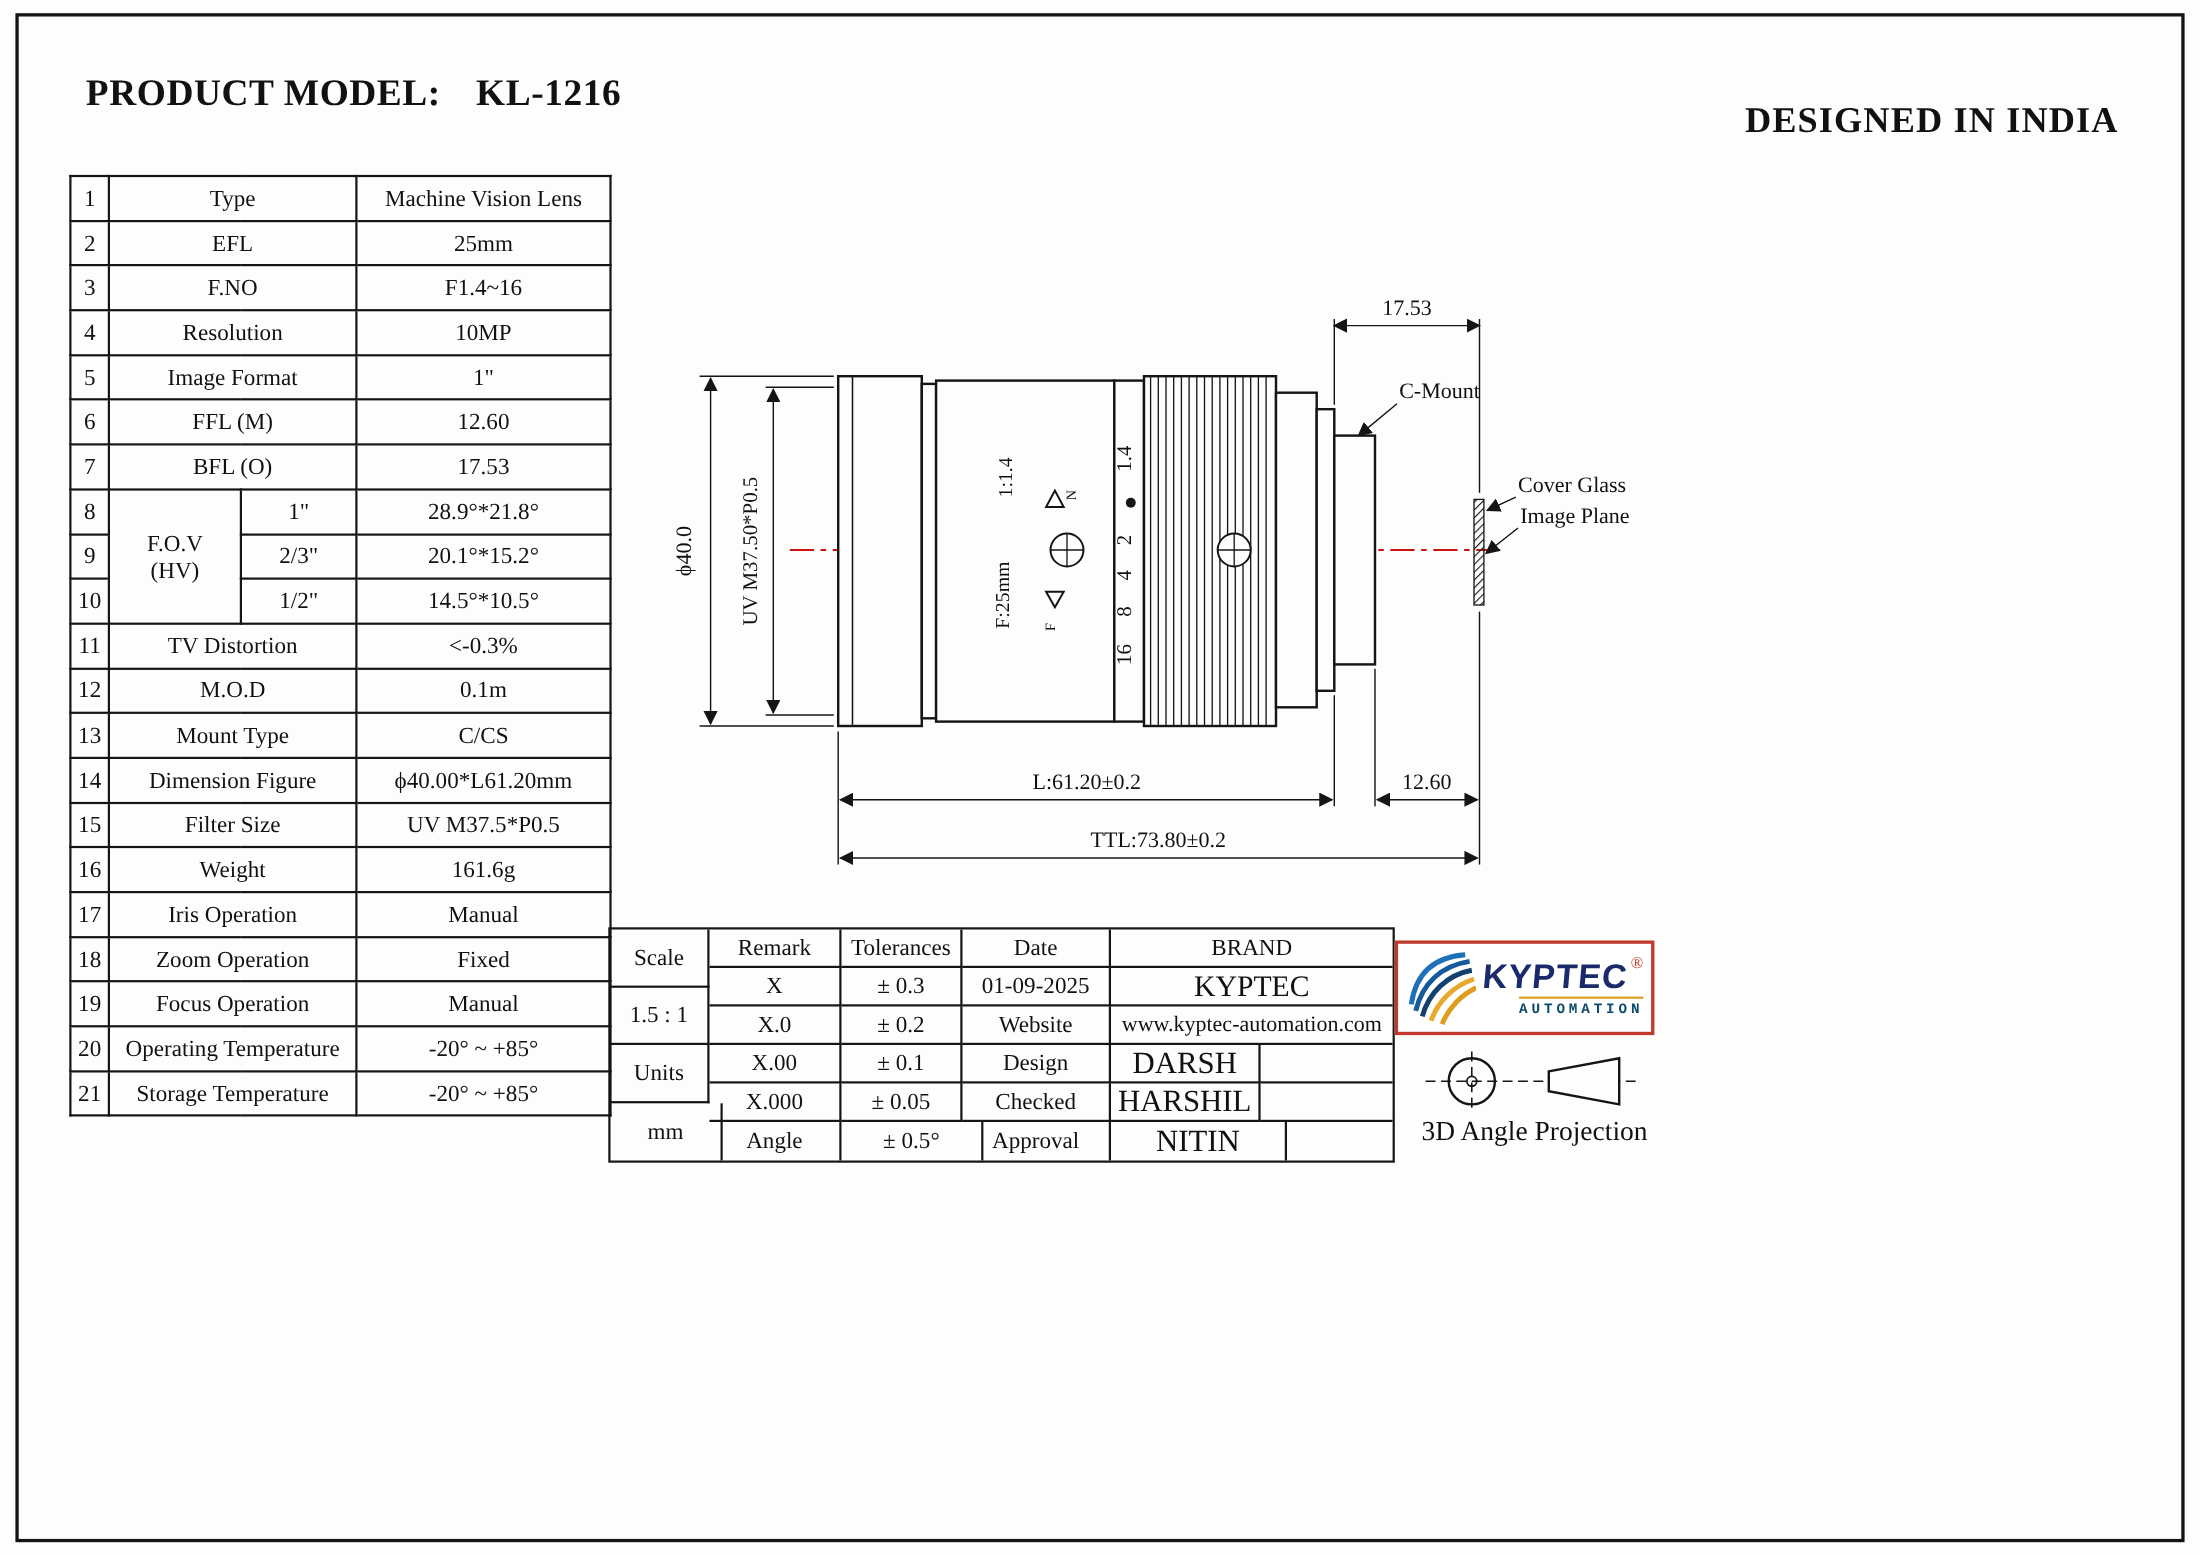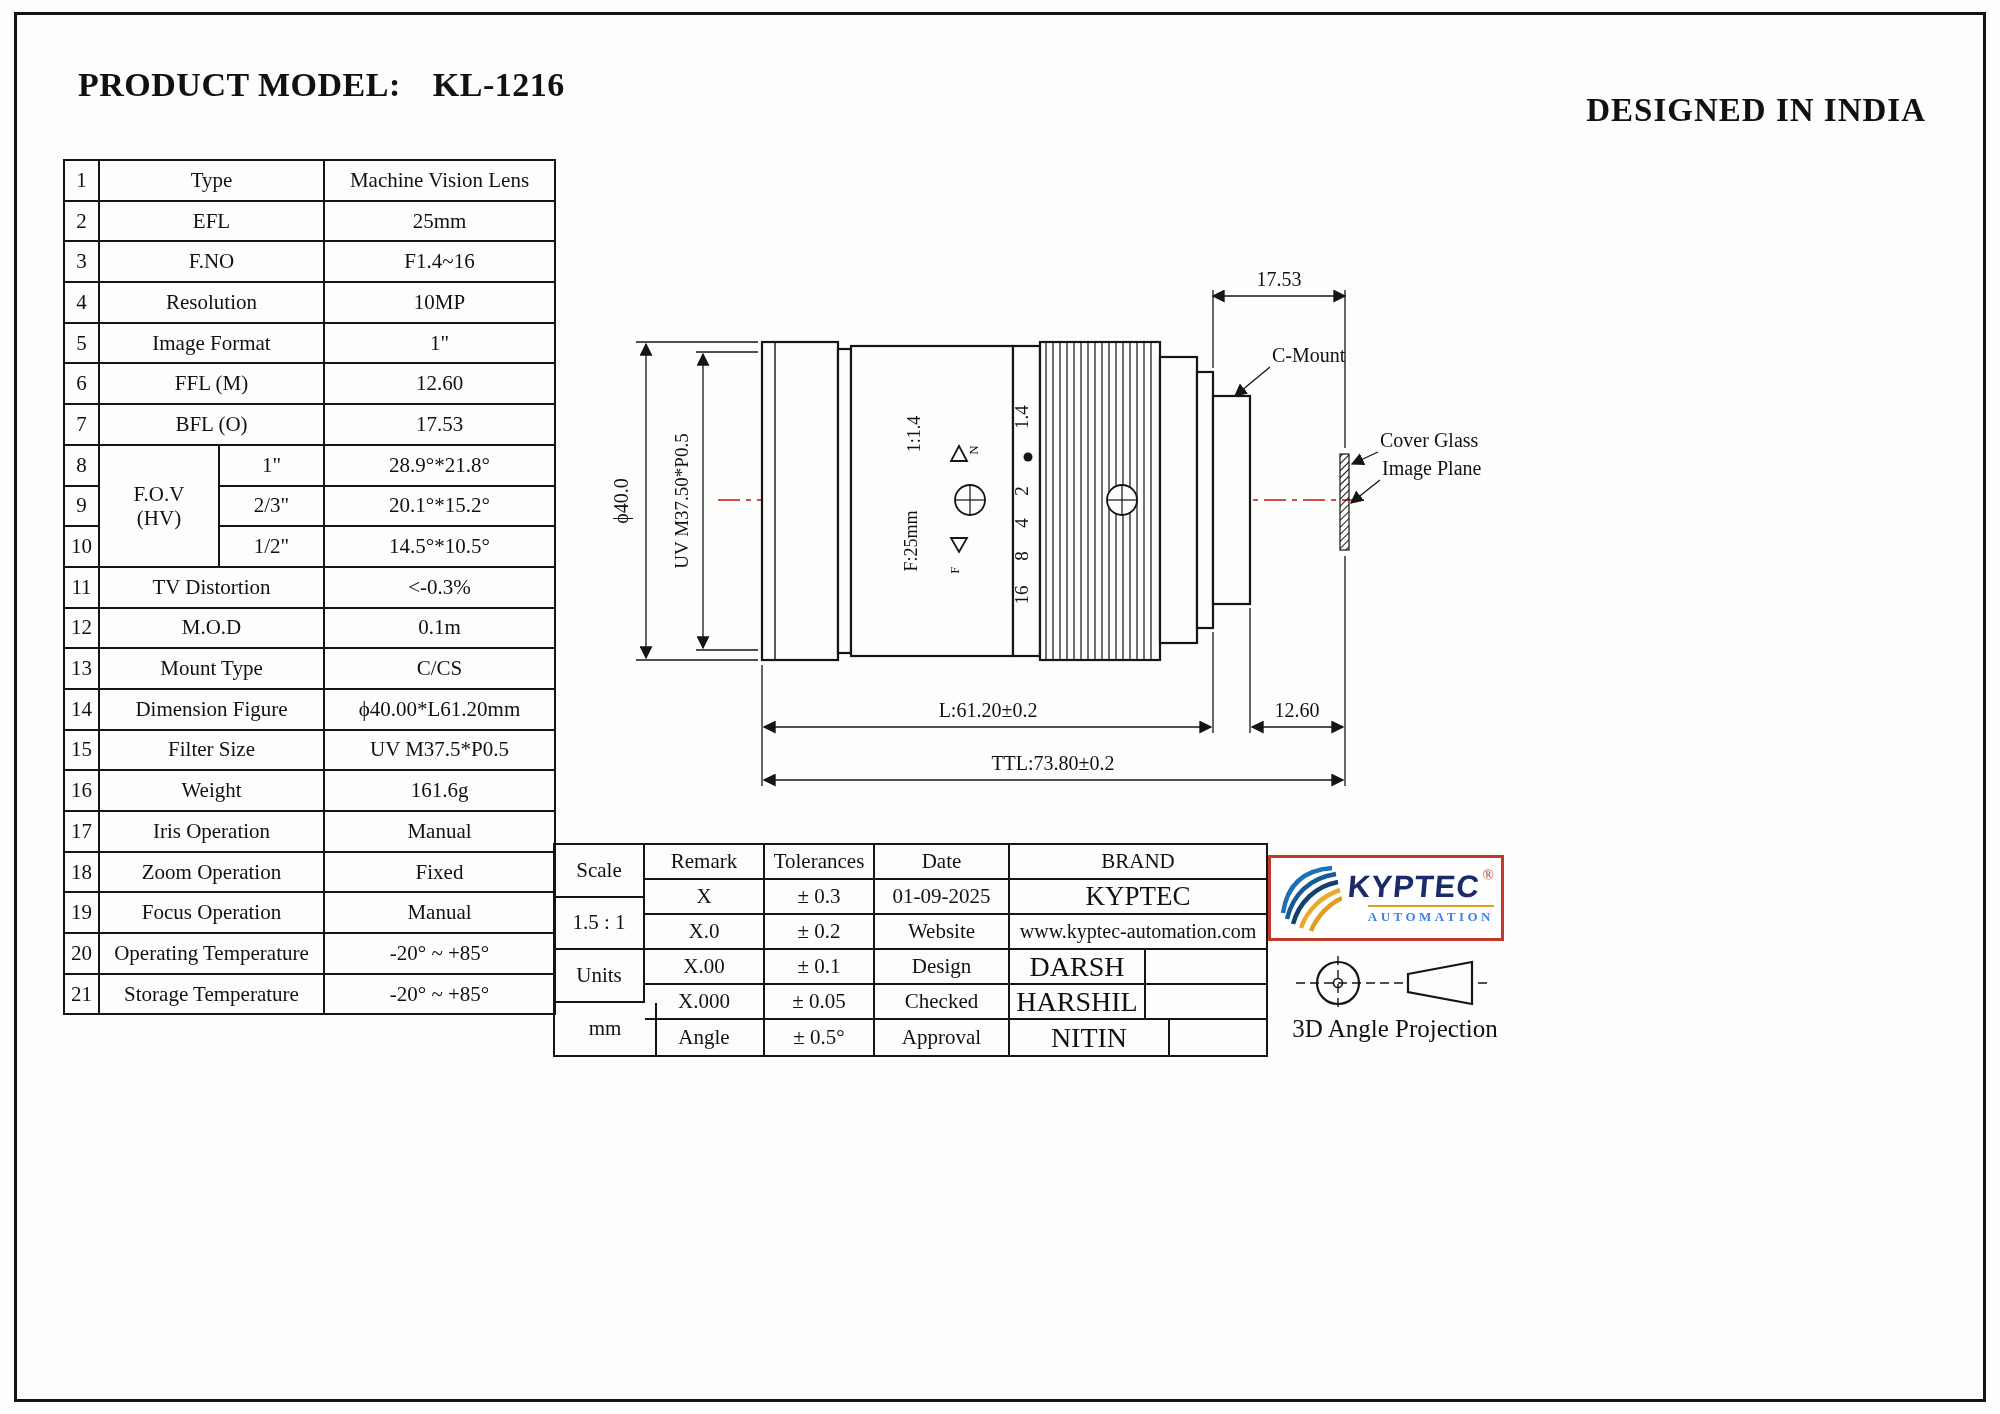--- a/index.html
+++ b/index.html
@@ -23,21 +23,21 @@
   .tb-cell.small { font-size:20px; }
   .tb-cell.sans { font-family:Liberation Serif, serif; font-size:28px; }
 
   .logo-box { position:absolute; left:1268px; top:855px; width:236px; height:86px; border:3px solid #c0392b;
               background:#fff; display:flex; align-items:center; gap:5px; padding:4px 7px; }
   .logo-text { display:flex; flex-direction:column; align-items:flex-end; flex:1; }
   .logo-brand-row { display:flex; align-items:flex-start; }
   .logo-brand { font-family:"Liberation Sans",sans-serif; font-weight:bold; font-size:31px; color:#1b2a6b;
                 letter-spacing:1px; transform:skewX(-5deg); line-height:1; }
   .logo-reg { color:#c0392b; font-size:15px; margin-left:3px; margin-top:-4px; }
-  .logo-sub { font-family:Liberation Serif, serif; font-weight:bold; font-size:13px; color:#3b82f6;
+  .logo-sub { font-family:Liberation Mono, monospace; font-weight:bold; font-size:13px; color:#0c4a6e;
               letter-spacing:3.5px; border-top:2px solid #dd9e1f; padding-top:2px; margin-top:3px; }
 
   .proj-label { position:absolute; left:1270px; top:1015px; width:250px; text-align:center; font-size:25px; }
 
   svg text { font-family:"Liberation Serif","DejaVu Serif",serif; fill:#111; }
   .drawing-svg { position:absolute; left:0; top:0; pointer-events:none; }
   .proj-svg { position:absolute; left:1290px; top:952px; }
 </style>
 </head>
 <body>
@@ -287,21 +287,21 @@
   <div class="tb-cell" style="left:90px;top:70px;width:120px;height:35px">X.0</div>
   <div class="tb-cell" style="left:90px;top:105px;width:120px;height:35px">X.00</div>
   <div class="tb-cell" style="left:90px;top:140px;width:120px;height:35px">X.000</div>
   <div class="tb-cell nb" style="left:90px;top:175px;width:120px;height:35px">Angle</div>
 
   <div class="tb-cell" style="left:210px;top:0;width:110px;height:35px">Tolerances</div>
   <div class="tb-cell" style="left:210px;top:35px;width:110px;height:35px">± 0.3</div>
   <div class="tb-cell" style="left:210px;top:70px;width:110px;height:35px">± 0.2</div>
   <div class="tb-cell" style="left:210px;top:105px;width:110px;height:35px">± 0.1</div>
   <div class="tb-cell" style="left:210px;top:140px;width:110px;height:35px">± 0.05</div>
-  <div class="tb-cell nb" style="left:210px;top:175px;width:110px;height:35px">± 0.5°</div>
+  <div class="tb-cell nb" style="left:210px;top:175px;width:129px;height:35px">± 0.5°</div>
 
   <div class="tb-cell" style="left:320px;top:0;width:135px;height:35px">Date</div>
   <div class="tb-cell" style="left:320px;top:35px;width:135px;height:35px">01-09-2025</div>
   <div class="tb-cell" style="left:320px;top:70px;width:135px;height:35px">Website</div>
   <div class="tb-cell" style="left:320px;top:105px;width:135px;height:35px">Design</div>
   <div class="tb-cell" style="left:320px;top:140px;width:135px;height:35px">Checked</div>
   <div class="tb-cell nb" style="left:320px;top:175px;width:135px;height:35px">Approval</div>
 
   <div class="tb-cell nr" style="left:455px;top:0;width:256px;height:35px">BRAND</div>
   <div class="tb-cell nr big" style="left:455px;top:35px;width:256px;height:35px">KYPTEC</div>

